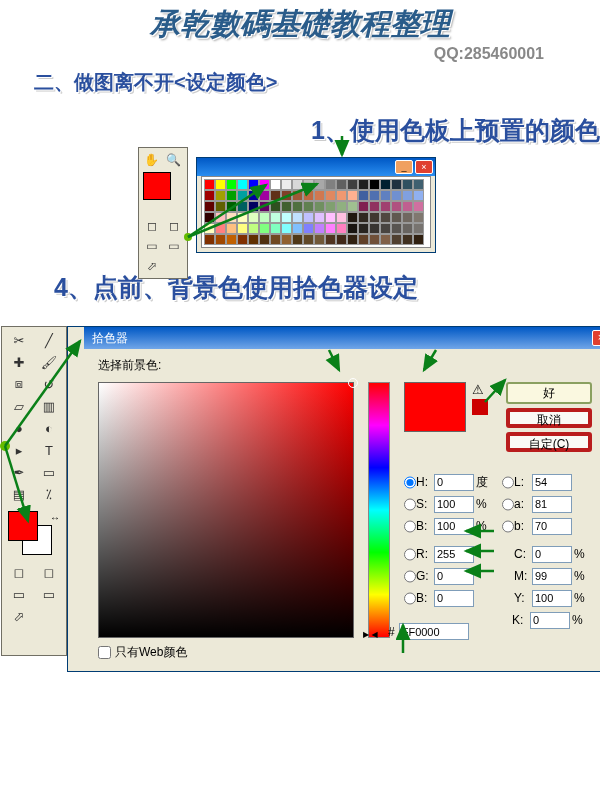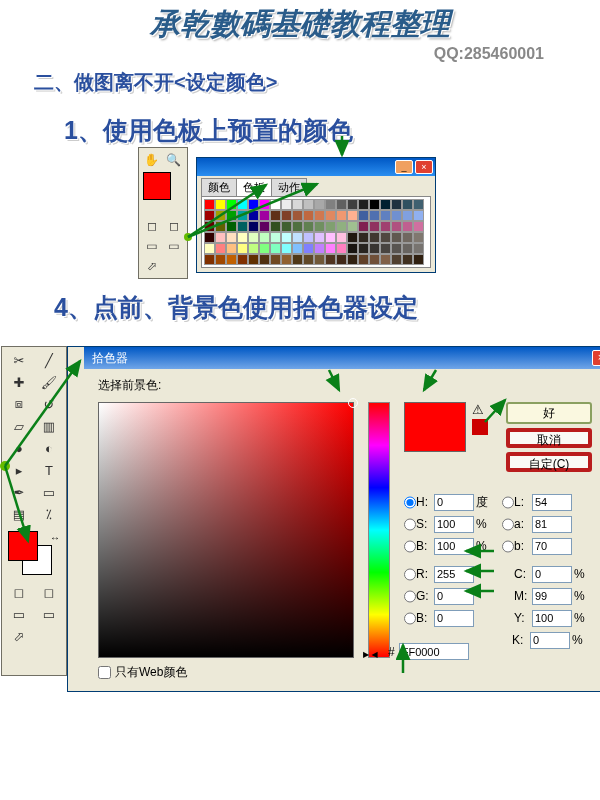--- a/index.html
+++ b/index.html
@@ -2,21 +2,21 @@
 <html><head>
 <meta charset="utf-8">
 <style>
 * { margin: 0; padding: 0; box-sizing: border-box; font-family: "SimSun", sans-serif; }
 body { width: 600px; height: 800px; background: #fff; position: relative; overflow: hidden; }
 
 .header-title { font-family: "KaiTi", cursive; font-size: 30px; font-weight: bold; font-style: italic; color: #2a5c8a; text-align: center; padding-top: 4px; text-shadow: 1px 1px 0 #fff, 2px 2px 2px rgba(0,0,0,.3); }
 .qq-info { text-align: right; padding-right: 56px; font-size: 16px; color: #888; font-weight: bold; text-shadow: 1px 1px 0 #fff; }
 
 .section-title { font-size: 20px; font-weight: bold; color: #2a4f9e; text-shadow: 1px 1px 0 #fff, 2px 2px 0 #ccc; padding: 6px 0 0 34px; }
-.sub-title { font-size: 25px; font-weight: bold; color: #2a4f9e; text-shadow: 1px 1px 0 #fff, 2px 2px 0 #ccc; padding: 18px 0 8px 64px; }
+.sub-title { font-size: 25px; font-weight: bold; color: #2a4f9e; text-shadow: 1px 1px 0 #fff, 2px 2px 0 #ccc; padding: 18px 0 8px 64px; text-align: right; }
 
 
 .swatches-area { position: relative; width: 305px; margin: 2px auto 0 148px; }
 .mini-toolbox { position: absolute; left: -10px; top: -10px; width: 50px; background: #ece9d8; border: 1px solid #716f64; font-size: 0; padding: 2px; }
 .mini-toolbox .row { display: flex; }
 .mini-tool { width: 22px; height: 20px; border: 1px solid #ece9d8; display: flex; align-items: center; justify-content: center; font-size: 12px; color: #333; }
 .mini-fg { position: relative; width: 28px; height: 28px; background: #ff0000; border: 1px solid #000; margin: 2px 0 0 2px; }
 .mini-bg { position: absolute; left: 10px; top: 10px; width: 28px; height: 28px; background: #fff; border: 1px solid #000; z-index: -1; }
 .mini-fg-wrap { position: relative; height: 40px; }
 .mini-bottom { margin-top: 4px; }
@@ -112,25 +112,20 @@
     <div class="row">
       <div class="mini-tool">⬀</div>
       <div class="mini-tool"></div>
     </div>
   </div>
 
   <div class="swatch-window">
     <div class="sw-titlebar">
       <div class="sw-btn">_</div>
       <div class="sw-btn sw-close">×</div>
-    </div>
-    <div class="sw-tabs">
-      <div class="sw-tab">颜色</div>
-      <div class="sw-tab active">色板</div>
-      <div class="sw-tab">动作</div>
     </div>
     <div class="sw-grid" id="swatch-grid">
         <div class="sw-row">
           <div class="sw-cell" style="background: rgb(255, 0, 0);"></div>
           <div class="sw-cell" style="background: rgb(255, 255, 0);"></div>
           <div class="sw-cell" style="background: rgb(0, 255, 0);"></div>
           <div class="sw-cell" style="background: rgb(0, 255, 255);"></div>
           <div class="sw-cell" style="background: rgb(0, 0, 255);"></div>
           <div class="sw-cell" style="background: rgb(255, 0, 255);"></div>
           <div class="sw-cell" style="background: rgb(255, 255, 255);"></div>

